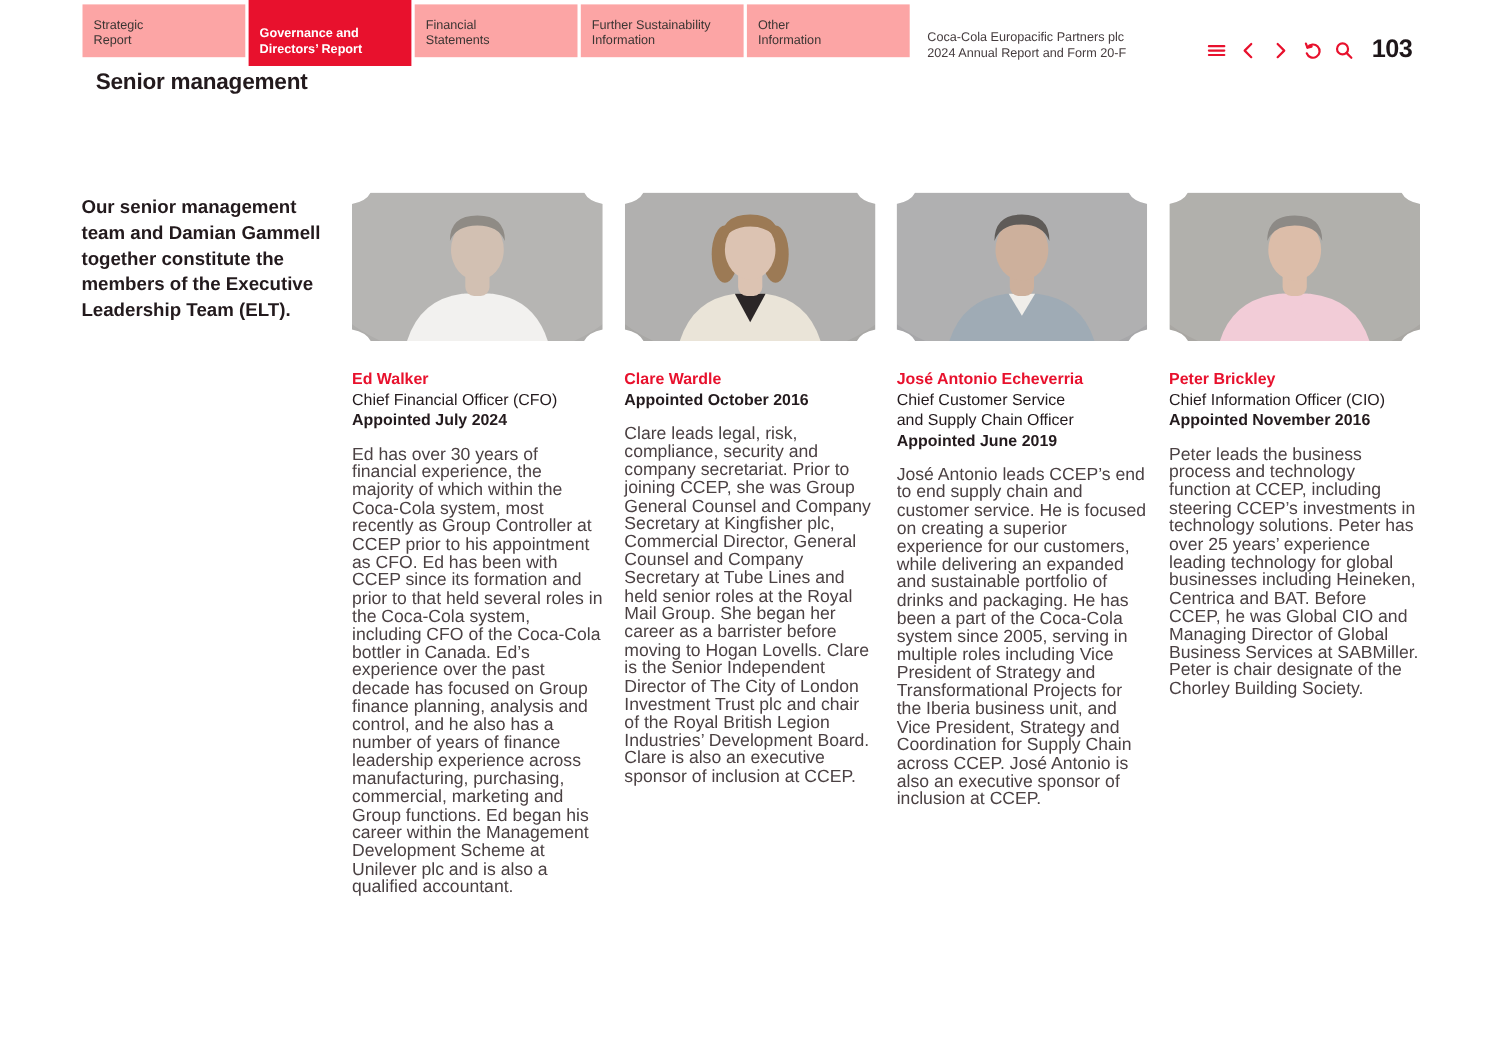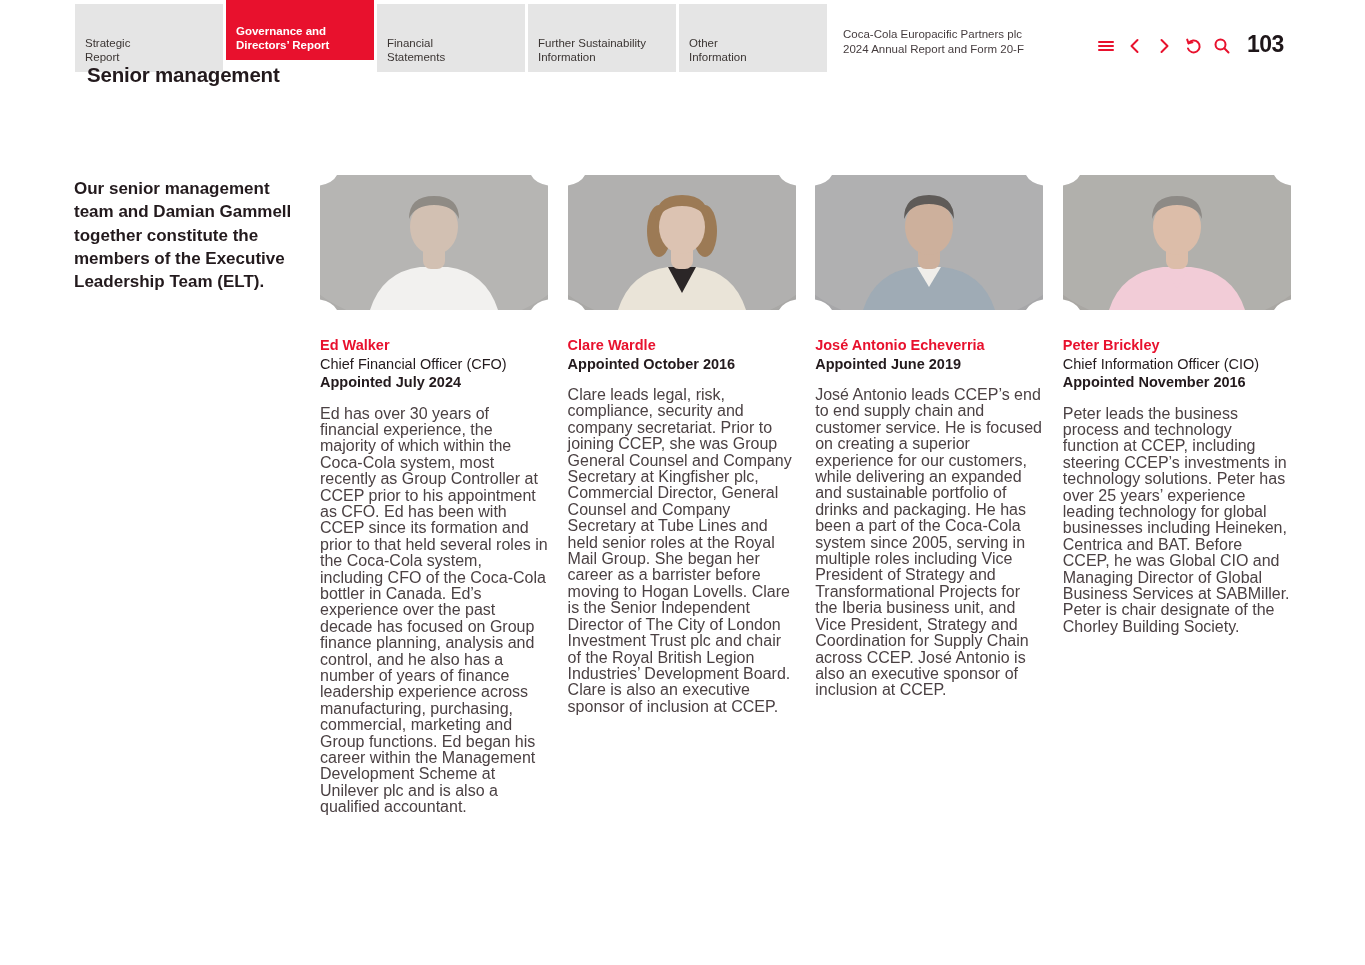--- a/index.html
+++ b/index.html
@@ -11,22 +11,22 @@
     position:relative;
     overflow:hidden;
   }
 
   
   .tabbar {
     position:absolute; left:75px; top:0;
     display:flex; gap:3px;
   }
   .tab {
-    width:148px; height:68px; margin-top:4px;
-    background:#e5e5e5;
+    width:148px; height:48px; margin-top:4px;
+    background:#fca5a5;
     display:flex; align-items:flex-end;
     cursor:pointer;
   }
   .tab .tab-label {
     font-size:11.5px; line-height:14px;
     color:#3b3533;
     padding:0 10px 8px 10px;
     white-space:pre-line;
   }
   .tab.active {
@@ -236,20 +236,22 @@
         <rect x="0" y="0" width="228" height="135" fill="#a7a7a9"></rect>
         <ellipse cx="114" cy="58" rx="150" ry="95" fill="rgba(255,255,255,0.10)"></ellipse>
         <path d="M48 135 Q60 97 100 92 L128 92 Q168 97 180 135 Z" fill="#9fabb5"></path>
         <path d="M102 92 L126 92 L114 112 Z" fill="#f0eeea"></path>
         <rect x="103" y="66" width="22" height="28" rx="8" fill="#cdb09c"></rect>
         <ellipse cx="114" cy="52" rx="24" ry="28" fill="#cdb09c"></ellipse>
         <path d="M89 44 Q89 20 114 20 Q139 20 139 44 Q133 29 114 29 Q95 29 89 44 Z" fill="#5f5b58"></path>
       </g>
     </svg>
     <h3 class="name">José Antonio Echeverria</h3>
+    <div class="role">Chief Customer Service
+and Supply Chain Officer</div>
     <div class="appointed">Appointed June 2019</div>
     <p class="bio">José Antonio leads CCEP’s end to end supply chain and customer service. He is focused on creating a superior experience for our customers, while delivering an expanded and sustainable portfolio of drinks and packaging. He has been a part of the Coca-Cola system since 2005, serving in multiple roles including Vice President of Strategy and Transformational Projects for the Iberia business unit, and Vice President, Strategy and Coordination for Supply Chain across CCEP. José Antonio is also an executive sponsor of inclusion at CCEP.</p>
   </article>
 
   <article class="card">
     <svg class="photo-svg" viewBox="0 0 228 135">
       <defs>
           <clipPath id="clip3">
             <path d="M17 0 H211 Q215 8 228 10.5 V124.5 Q215 127 211 135 H17 Q13 127 0 124.5 V10.5 Q13 8 17 0 Z"></path>
           </clipPath>

